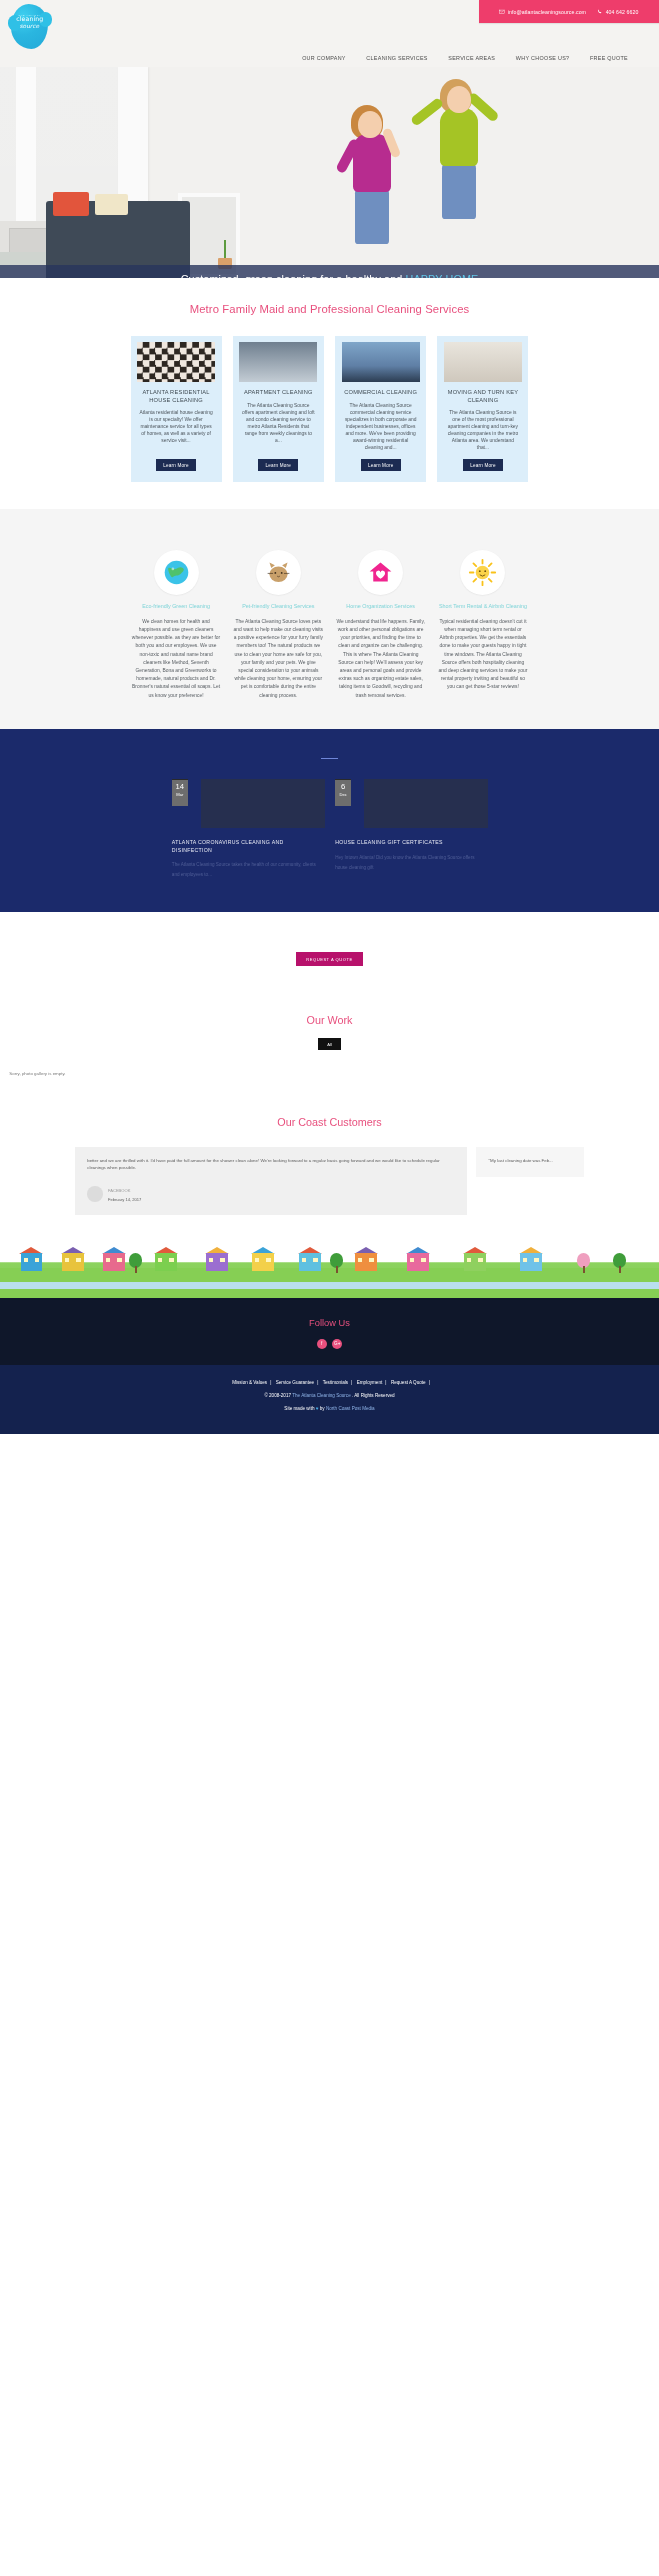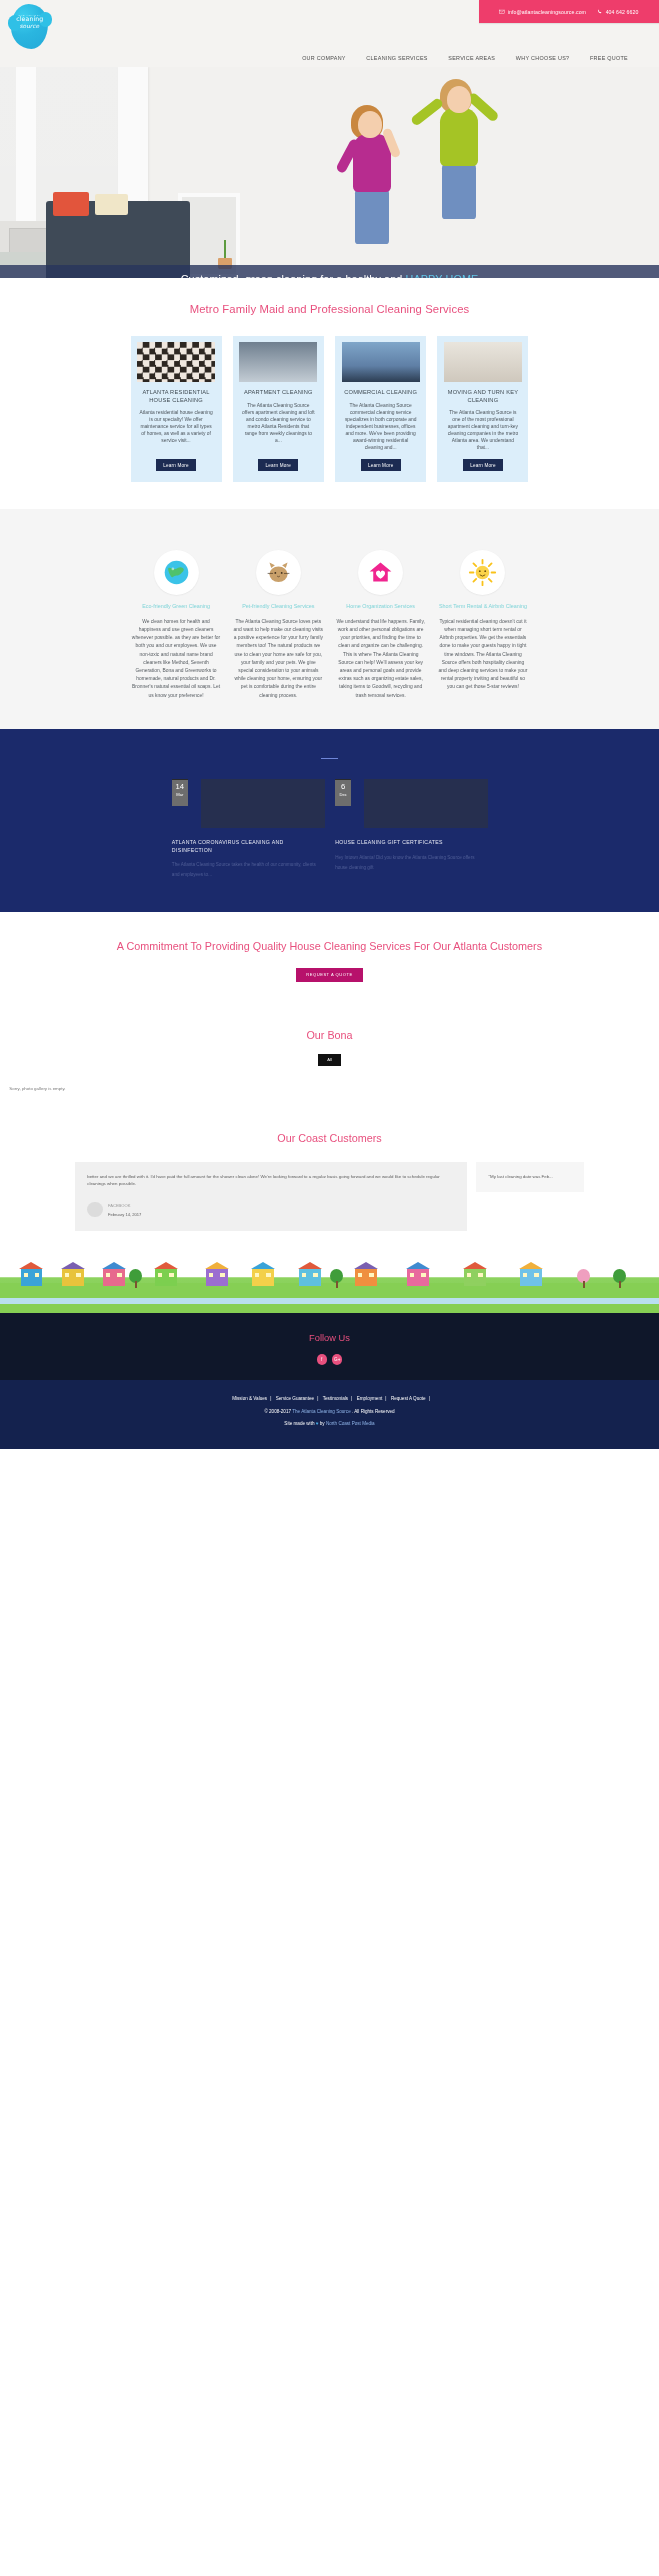--- a/index.html
+++ b/index.html
@@ -439,26 +439,25 @@
         </div>
         <div class="news-thumb"></div>
         <h5>HOUSE CLEANING GIFT CERTIFICATES</h5>
         <p>Hey Intown Atlanta! Did you know the Atlanta Cleaning Source offers house cleaning gift</p>
       </article>
 
     </div>
   </section>
 
   <section class="commit">
-    <h2>A Commitment To Providing Quality House Cleaning Services For Our Atlanta Customers</h2>
     <a href="#" class="btn-pink">REQUEST A QUOTE</a>
   </section>
 
   <section class="work">
-    <h2>Our Bona</h2>
+    <h2>Our Work</h2>
     <div class="tabs">
       <span class="tab-all">All</span>
     </div>
     <div class="gal-note">Sorry, photo gallery is empty.</div>
   </section>
 
   <section class="testi">
     <h2>Our Coast Customers</h2>
     <div class="testi-row">
       <div class="testi-card">

